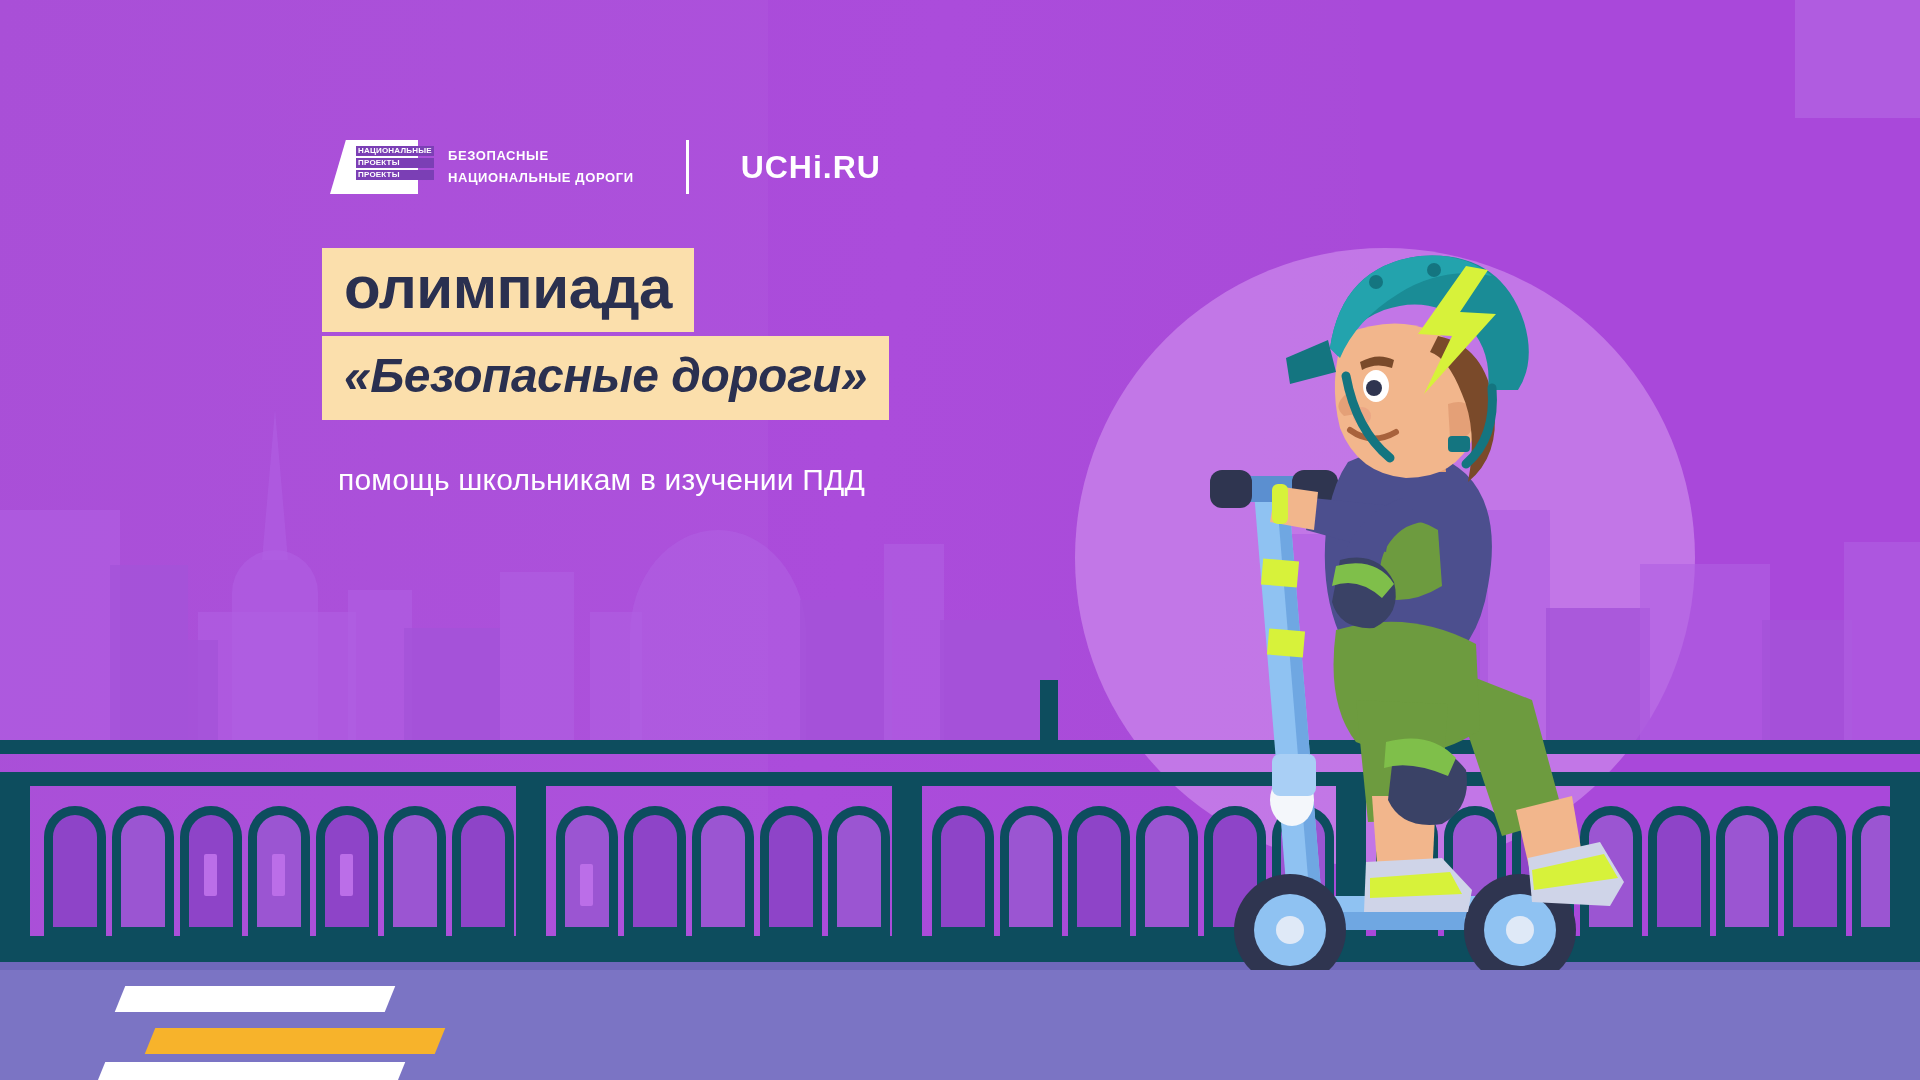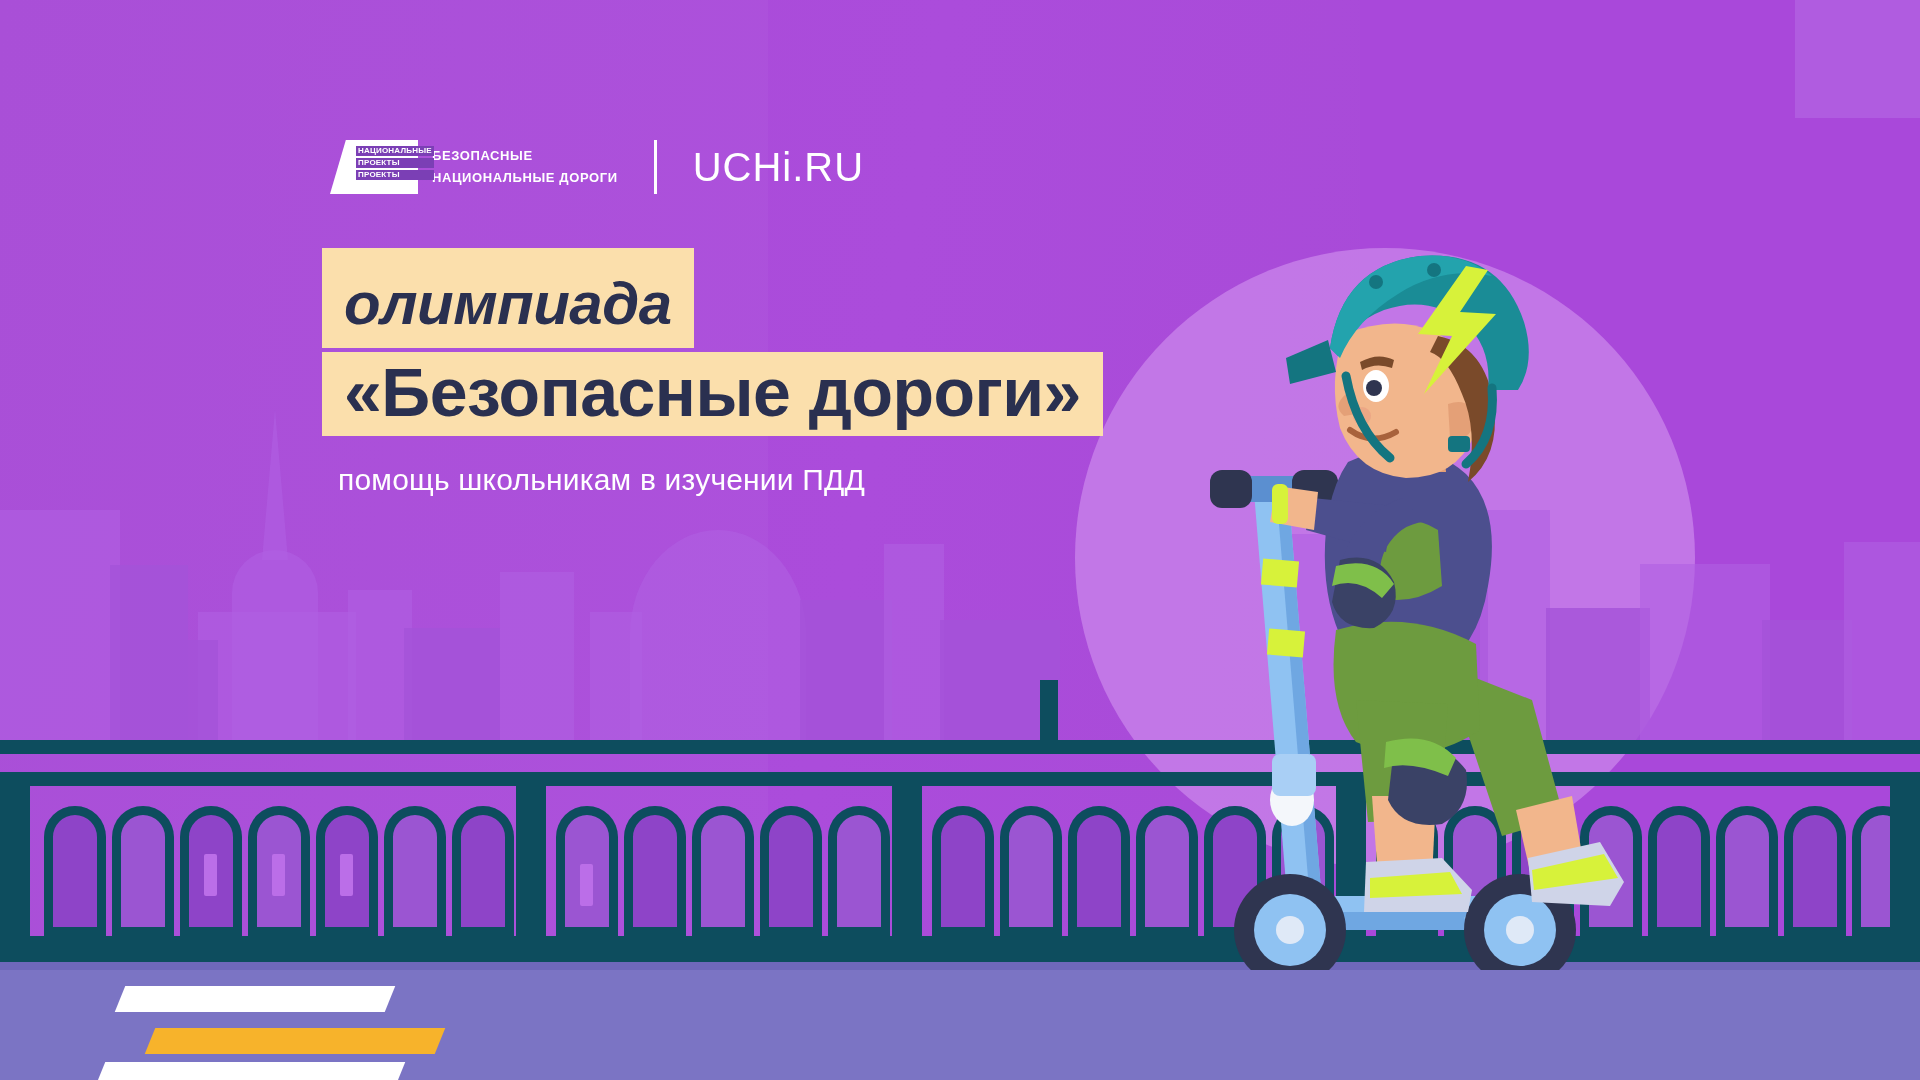--- a/index.html
+++ b/index.html
@@ -49,38 +49,38 @@
 
   
   .road{position:absolute;left:0;bottom:0;width:100%;height:110px;
     background:#7b74c4;}
   .road-top{position:absolute;left:0;bottom:110px;width:100%;height:8px;background:#6f68bb;}
   .stripe{position:absolute;height:26px;transform:skewX(-22deg);}
   .stripe.w{background:#ffffff;}
   .stripe.y{background:#f7b32b;}
 
   
-  .header{position:absolute;left:330px;top:140px;display:flex;align-items:center;gap:0;}
+  .header{position:absolute;left:330px;top:140px;display:flex;align-items:center;gap:16px;}
   .np-logo{position:relative;width:88px;height:54px;margin-right:14px;}
   .np-flag{position:absolute;left:0;top:0;width:88px;height:54px;background:#ffffff;
     clip-path:polygon(18% 0,100% 0,100% 100%,0 100%);}
   .np-lines{position:absolute;left:26px;top:6px;display:flex;flex-direction:column;gap:2px;}
   .np-lines span{display:block;background:#7b3fb5;color:#ffffff;
     font-size:8px;line-height:10px;font-weight:700;letter-spacing:.2px;
     padding:0 2px;white-space:nowrap;}
   .bkd{color:#ffffff;font-size:13px;font-weight:700;line-height:22px;letter-spacing:.6px;}
   .divider{width:3px;height:54px;background:#ffffff;margin:0 36px;}
-  .uchi{color:#ffffff;font-size:40px;font-weight:400;letter-spacing:1px;line-height:40px;}
+  .uchi{color:#ffffff;font-size:32px;font-weight:700;letter-spacing:1px;line-height:40px;}
 
   
   .headlines{position:absolute;left:322px;top:248px;}
   .hl{display:inline-block;background:#fbdfac;color:#2a3050;
       font-weight:700;letter-spacing:-0.5px;}
-  .hl1{font-size:60px;line-height:74px;padding:19px 22px 7px 22px;font-style:italic;}
-  .hl2{font-size:68px;line-height:74px;padding:3px 22px 7px 22px;margin-top:4px;}
+  .hl1{font-size:60px;line-height:74px;padding:3px 22px 7px 22px;}
+  .hl2{font-size:48px;line-height:74px;padding:3px 22px 7px 22px;margin-top:4px;font-style:italic;}
 
   .sub{position:absolute;left:338px;top:455px;color:#ffffff;}
   .sub-line{font-size:30px;line-height:50px;font-weight:400;letter-spacing:.2px;}
 
   
   .rider{position:absolute;left:1180px;top:230px;width:540px;height:740px;}
 </style>
 </head>
 <body>
 

